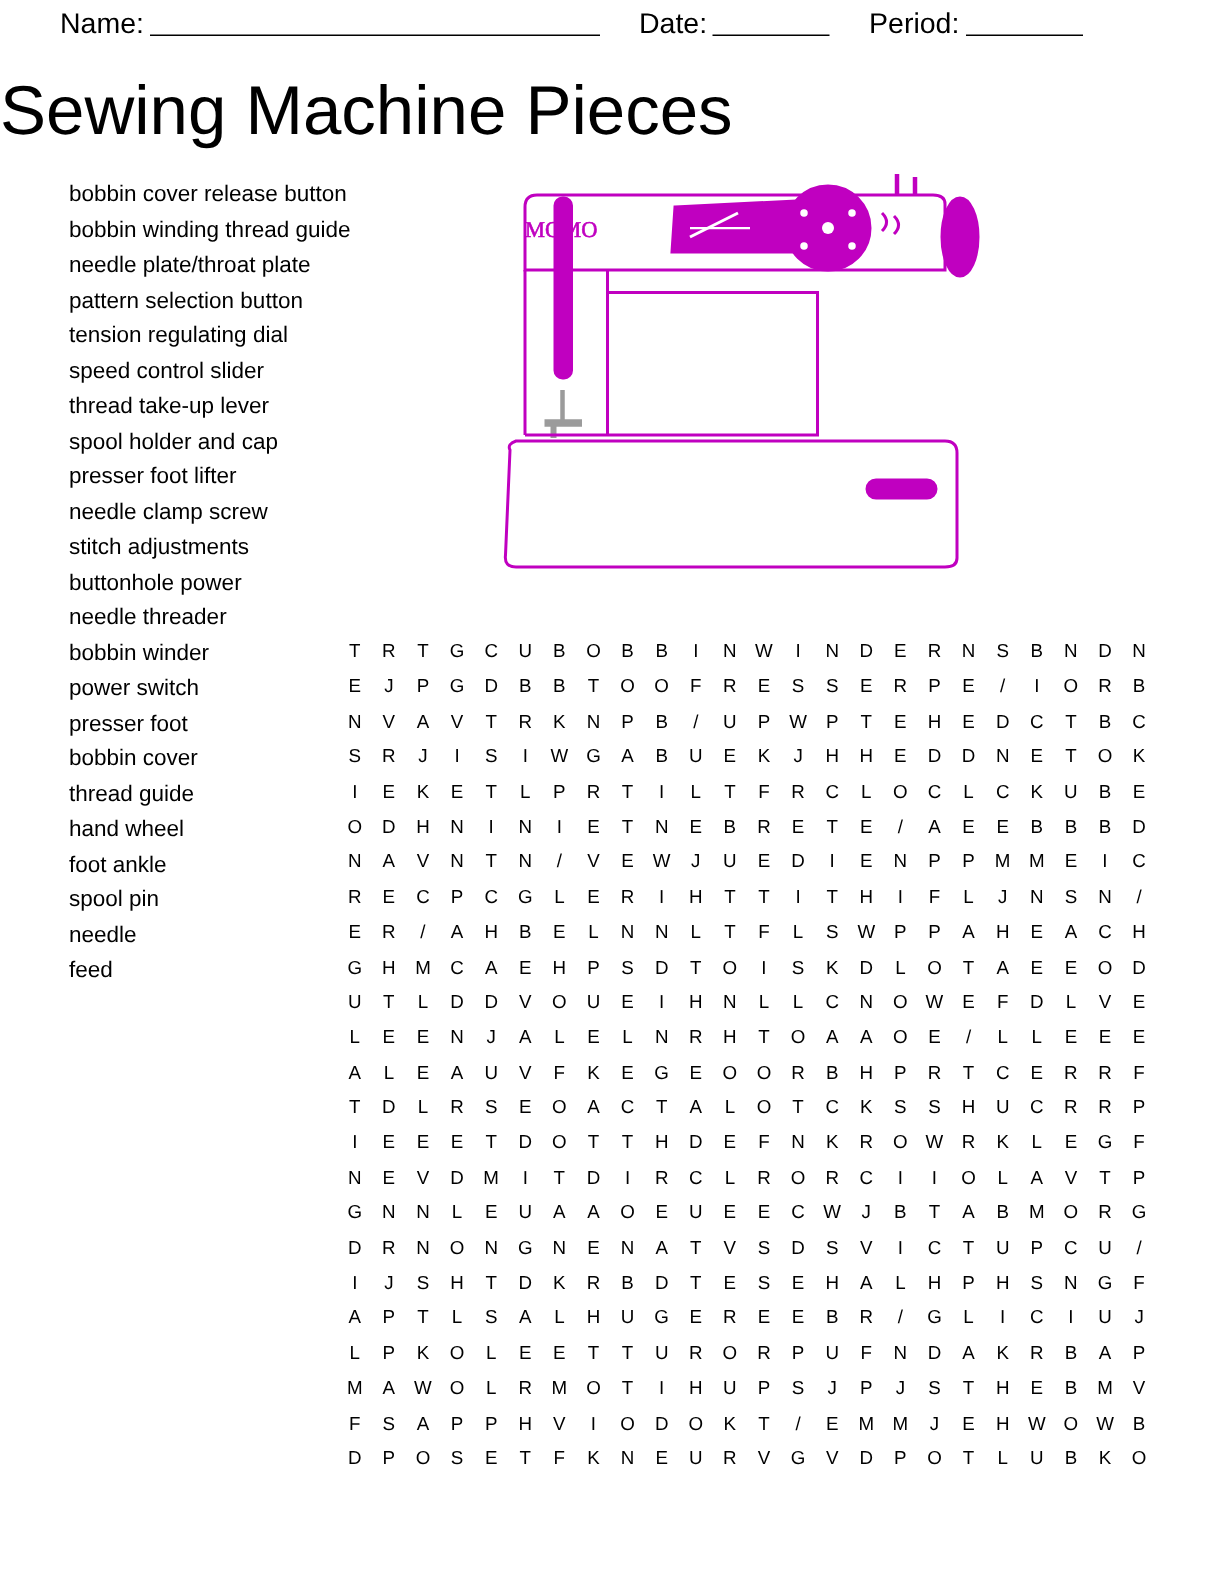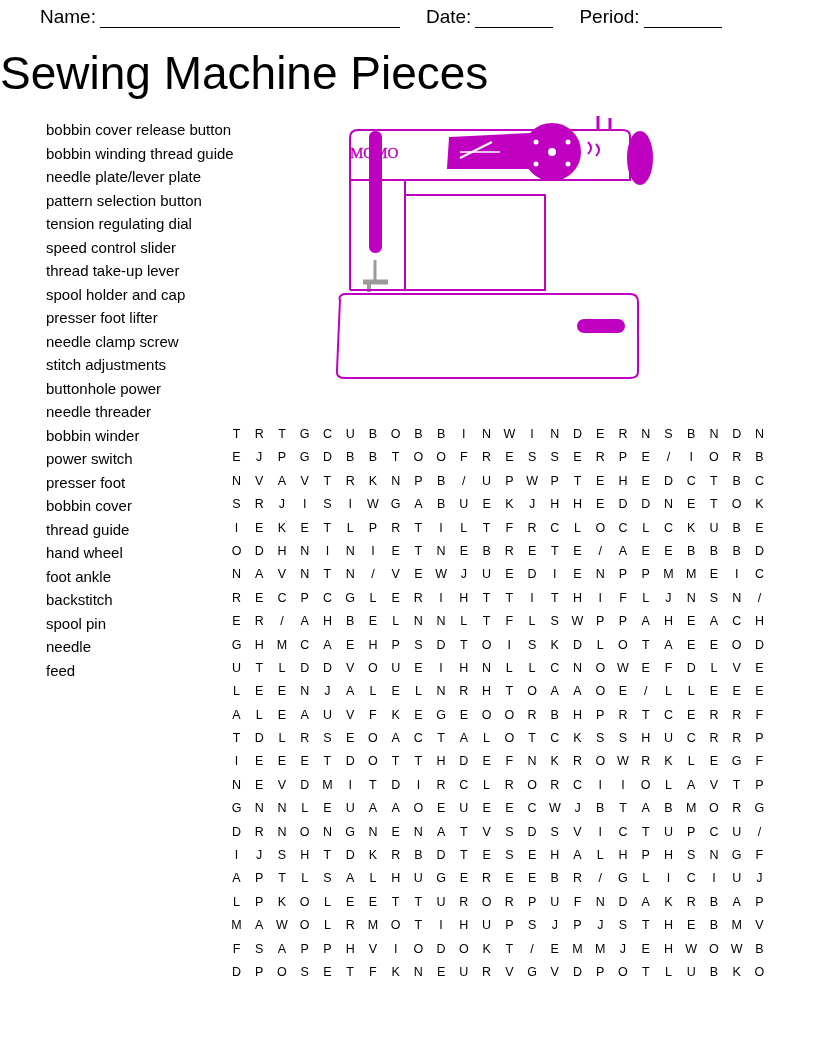--- a/index.html
+++ b/index.html
@@ -18,21 +18,21 @@
   }
   .page {
     width: 816px;
     height: 1056px;
     position: relative;
     padding: 0;
   }
   
   .header-row {
     display: flex;
-    align-items: flex-end;
+    align-items: center;
     font-size: 19px;
     padding: 6px 40px 0 40px;
     white-space: nowrap;
   }
   .header-row .field-label { margin-right: 4px; }
   .header-row .blank-long {
     display: inline-block;
     border-bottom: 1px solid #000;
     width: 300px;
     height: 14px;
@@ -118,39 +118,38 @@
     <span class="blank-med2"></span>
   </div>
 
   <h1 class="title">Sewing Machine Pieces</h1>
 
   <div class="body-area">
 
     <div class="word-list">
         <div class="word">bobbin cover release button</div>
         <div class="word">bobbin winding thread guide</div>
-        <div class="word">needle plate/lever plate</div>
+        <div class="word">needle plate/throat plate</div>
         <div class="word">pattern selection button</div>
         <div class="word">tension regulating dial</div>
         <div class="word">speed control slider</div>
         <div class="word">thread take-up lever</div>
         <div class="word">spool holder and cap</div>
         <div class="word">presser foot lifter</div>
         <div class="word">needle clamp screw</div>
         <div class="word">stitch adjustments</div>
         <div class="word">buttonhole power</div>
         <div class="word">needle threader</div>
         <div class="word">bobbin winder</div>
         <div class="word">power switch</div>
         <div class="word">presser foot</div>
         <div class="word">bobbin cover</div>
         <div class="word">thread guide</div>
         <div class="word">hand wheel</div>
         <div class="word">foot ankle</div>
-        <div class="word">backstitch</div>
         <div class="word">spool pin</div>
         <div class="word">needle</div>
         <div class="word">feed</div>
       </div>
 
     <div class="illustration">
       <svg width="360" height="290" viewBox="0 0 360 290" xmlns="http://www.w3.org/2000/svg">
         <g fill="none" stroke="#c000c0" stroke-width="2">
 
           <path d="M20 28 L20 70 L300 70 L300 26 Q300 20 292 20 L28 20 Q20 20 20 28 Z"></path>

